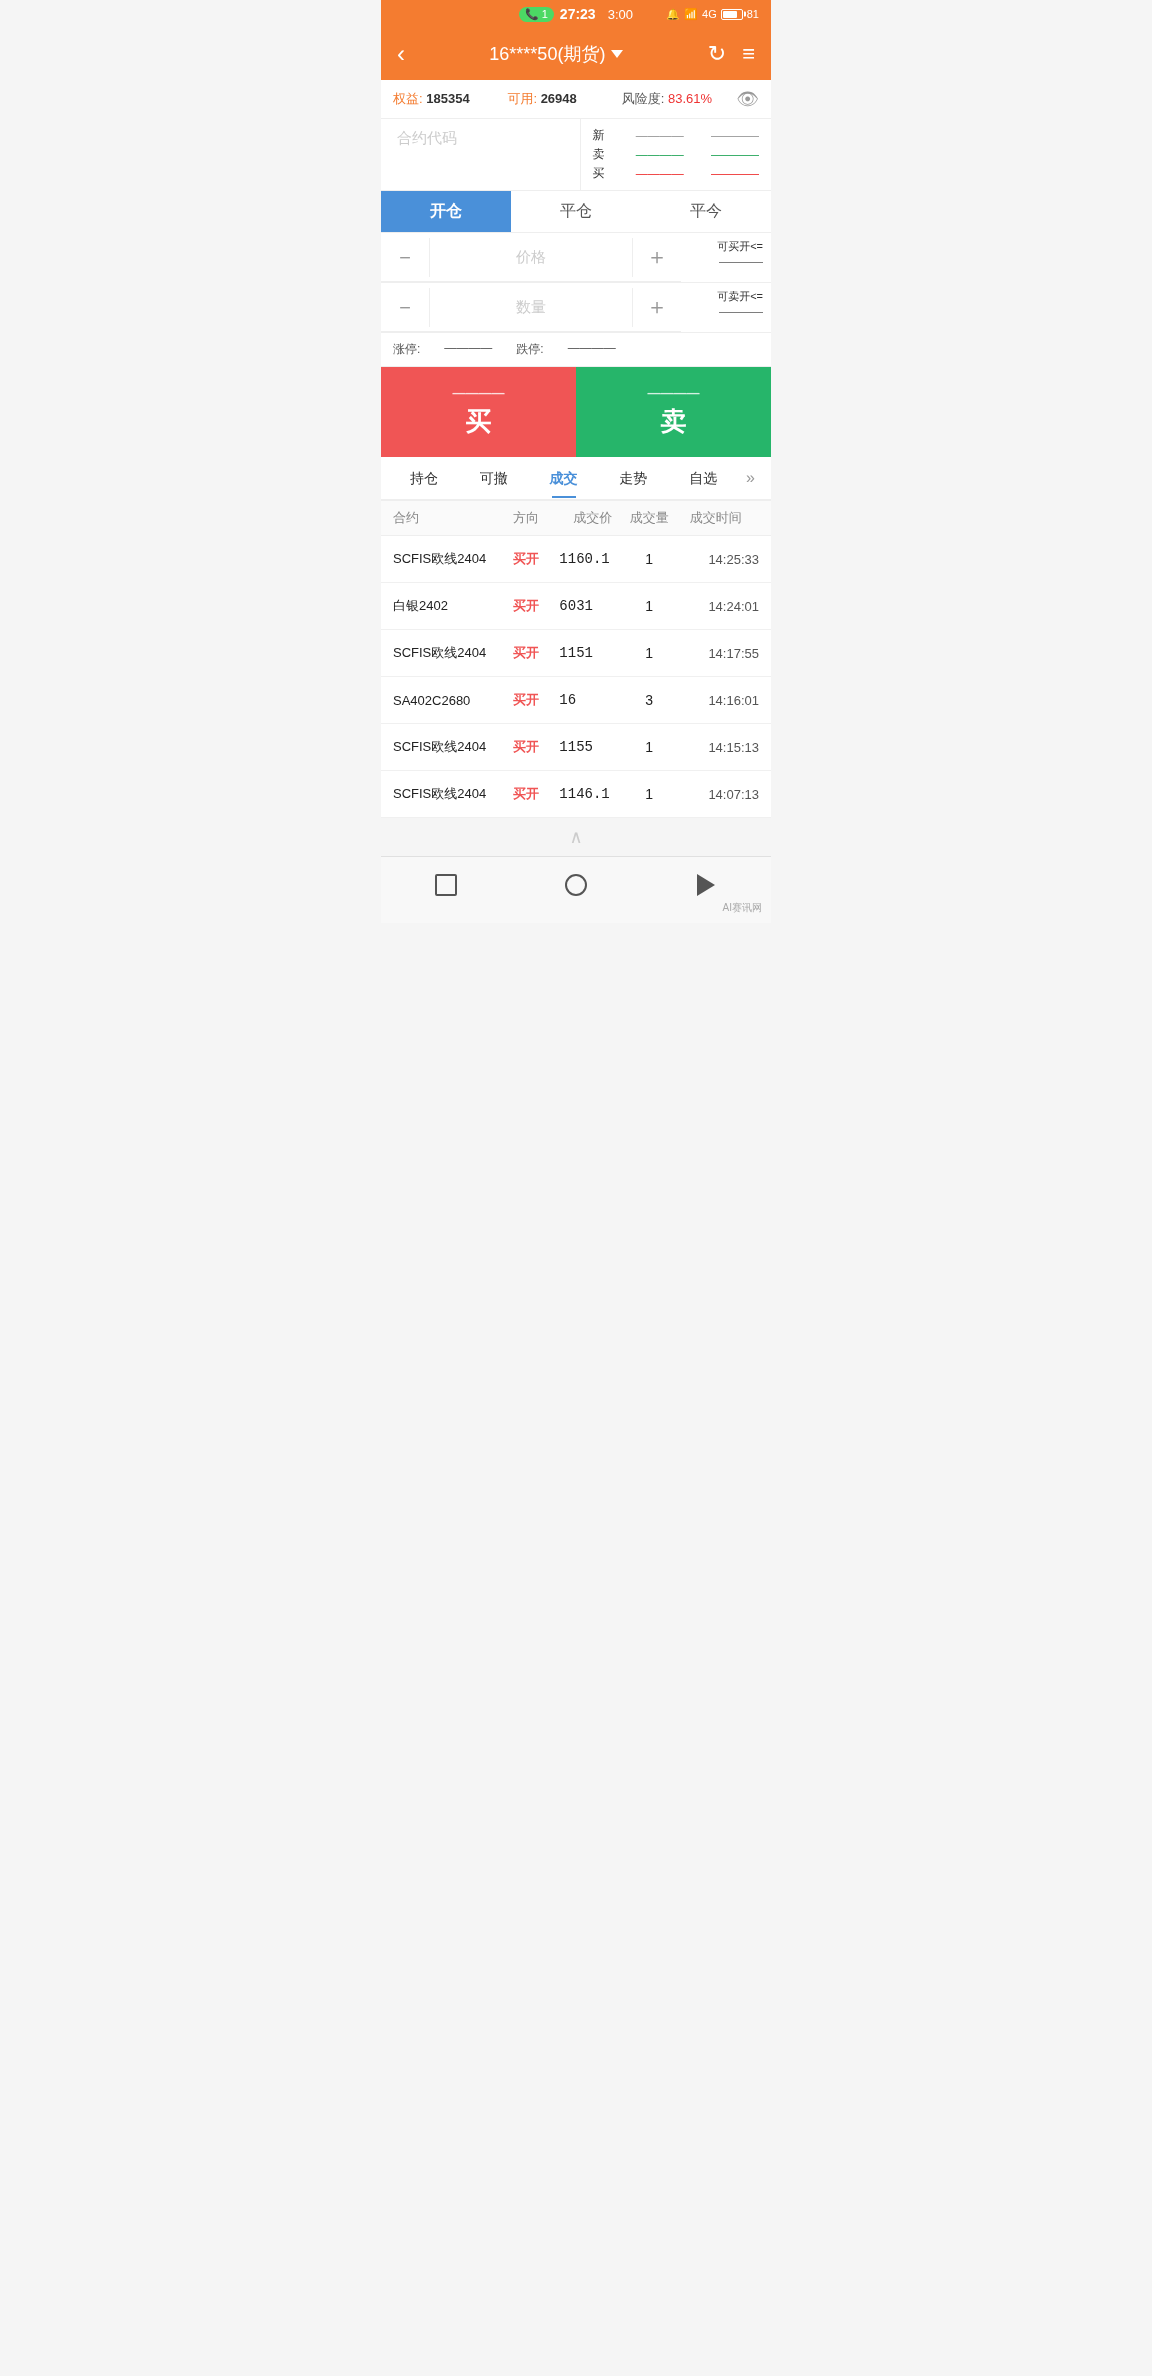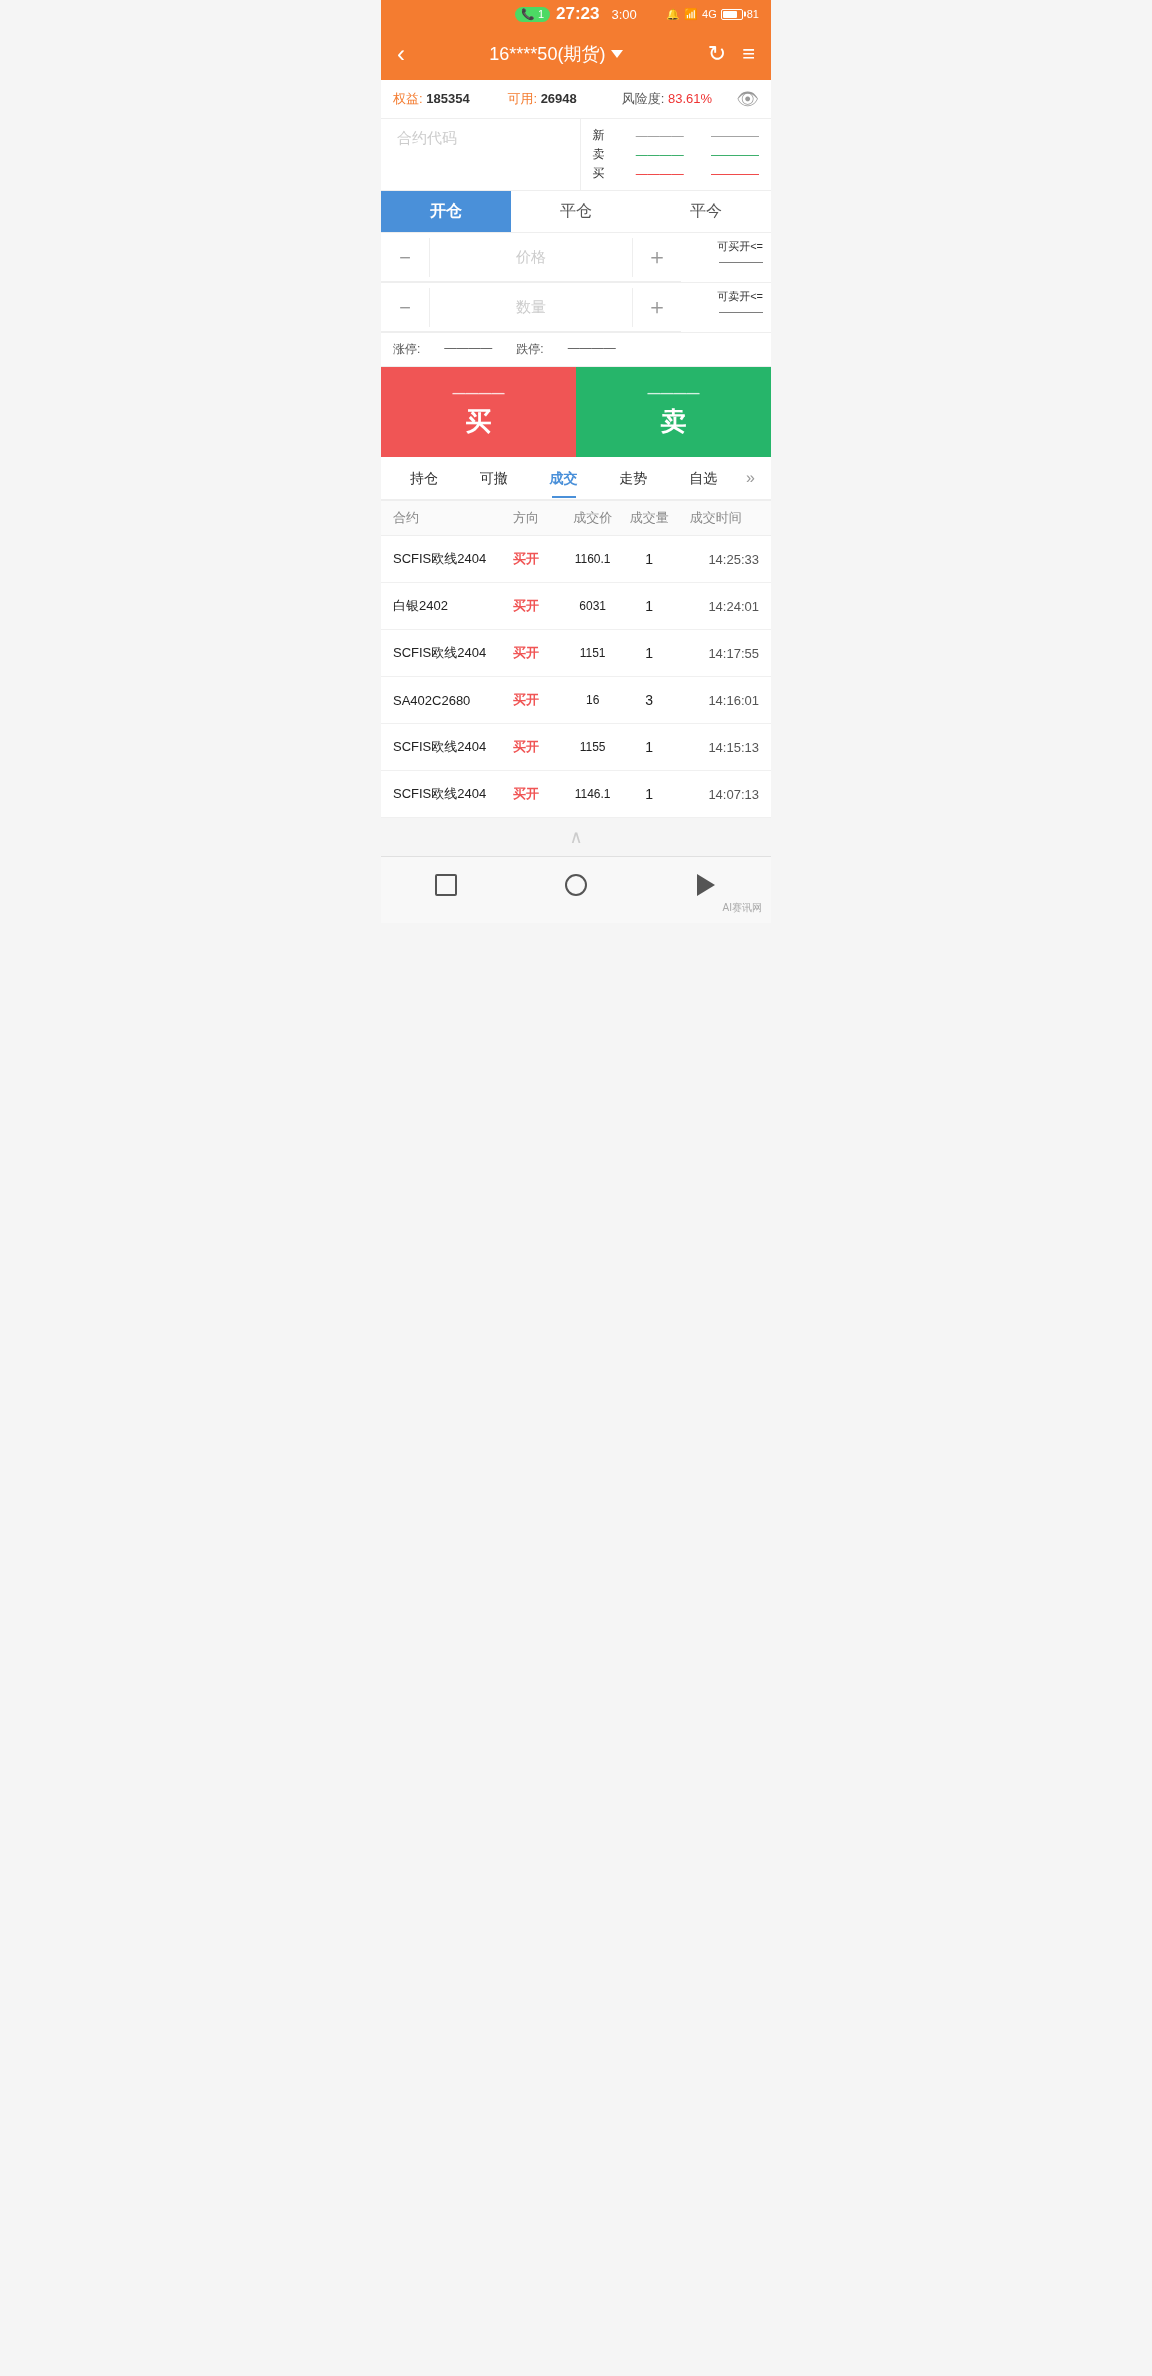--- a/index.html
+++ b/index.html
@@ -29,21 +29,21 @@
       border-radius: 10px;
       padding: 1px 6px;
       font-size: 11px;
       display: flex;
       align-items: center;
       gap: 3px;
       margin-right: 6px;
     }
     .status-bar .time {
       font-weight: bold;
-      font-size: 17px;
+      font-size: 14px;
       margin-right: 12px;
     }
     .status-bar .right-icons {
       position: absolute;
       right: 12px;
       display: flex;
       align-items: center;
       gap: 4px;
       font-size: 11px;
     }
@@ -338,21 +338,21 @@
 
     .table-row {
       display: flex;
       padding: 14px 12px;
       border-bottom: 1px solid #f0f0f0;
       align-items: center;
       background: white;
     }
     .table-row .col-contract { flex: 1.5; font-size: 13px; color: #222; }
     .table-row .col-direction { flex: 1; text-align: center; }
-    .table-row .col-price { flex: 1; text-align: center; font-size: 12px; color: #222; }
+    .table-row .col-price { flex: 1; font-size: 14px; color: #222; font-family: Liberation Mono, monospace; }
     .table-row .col-volume { flex: 0.7; text-align: center; font-size: 14px; color: #222; }
     .table-row .col-time { flex: 1.3; text-align: right; font-size: 13px; color: #555; }
 
     .direction-buy { color: #f05555; font-weight: bold; font-size: 13px; }
 
     
     .bottom-nav {
       background: #f8f8f8;
       display: flex;
       align-items: center;

